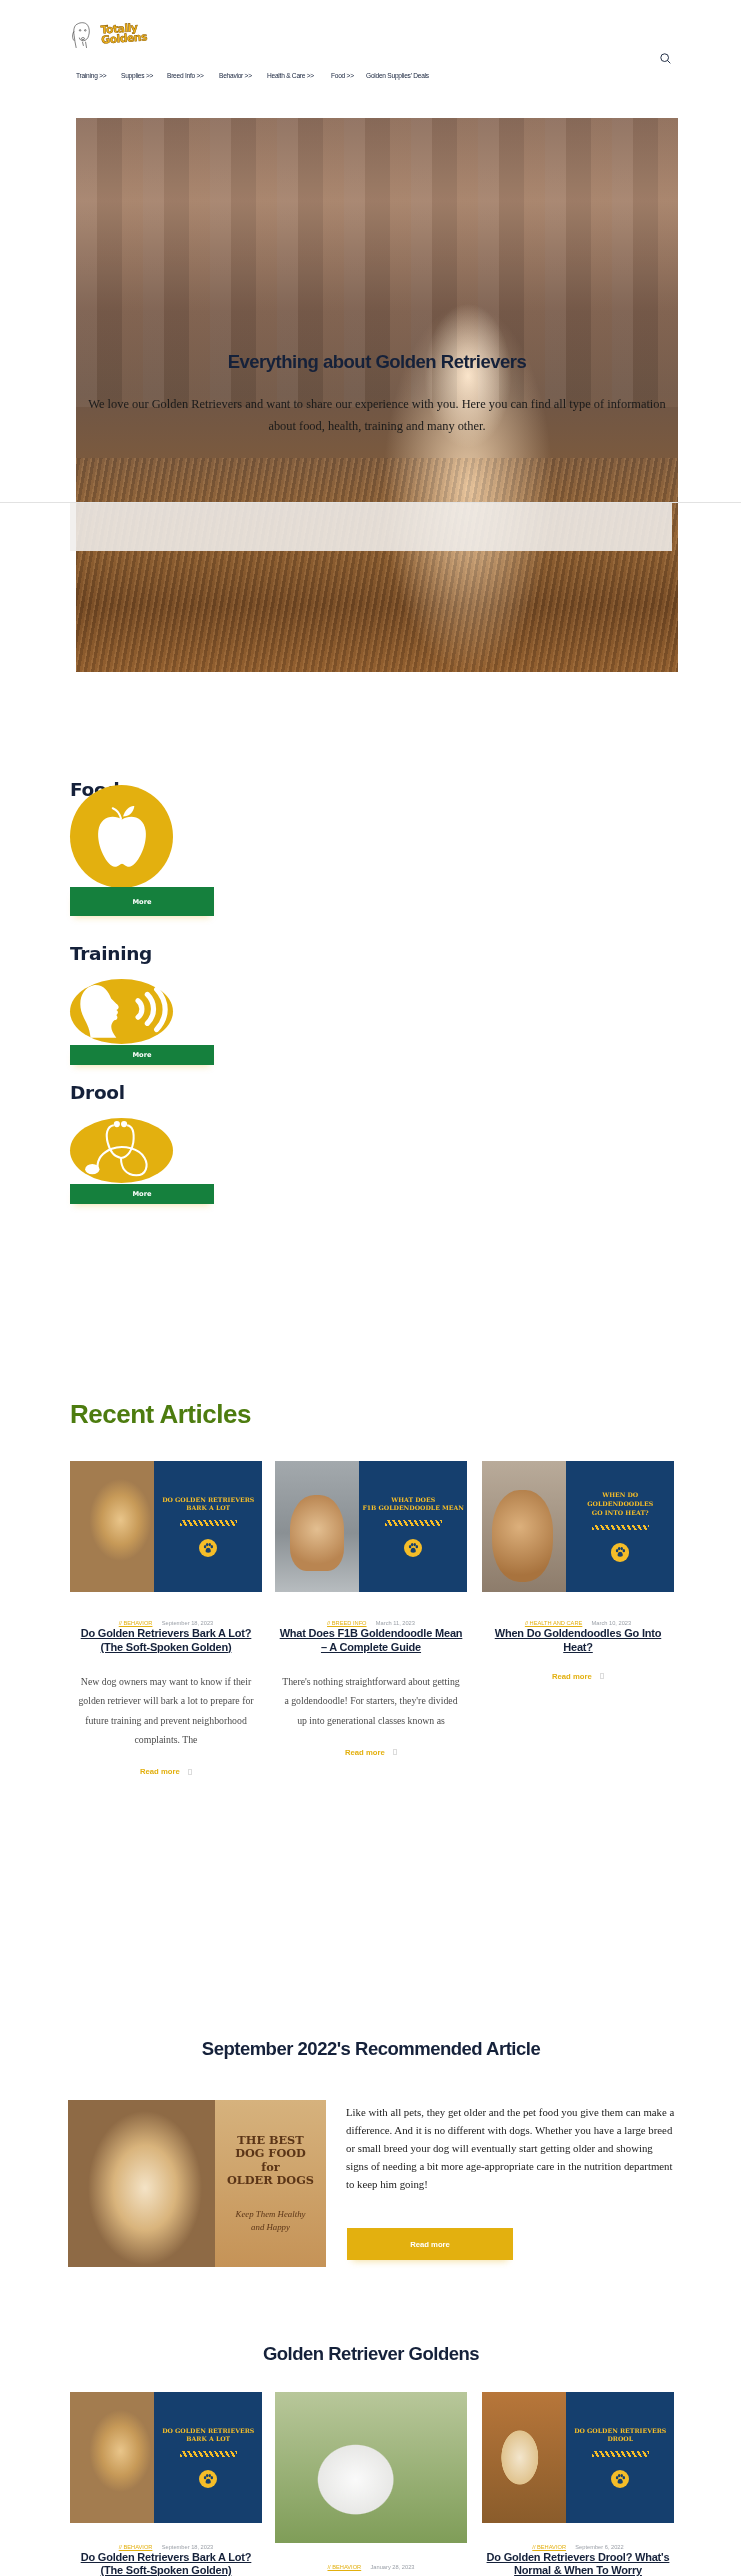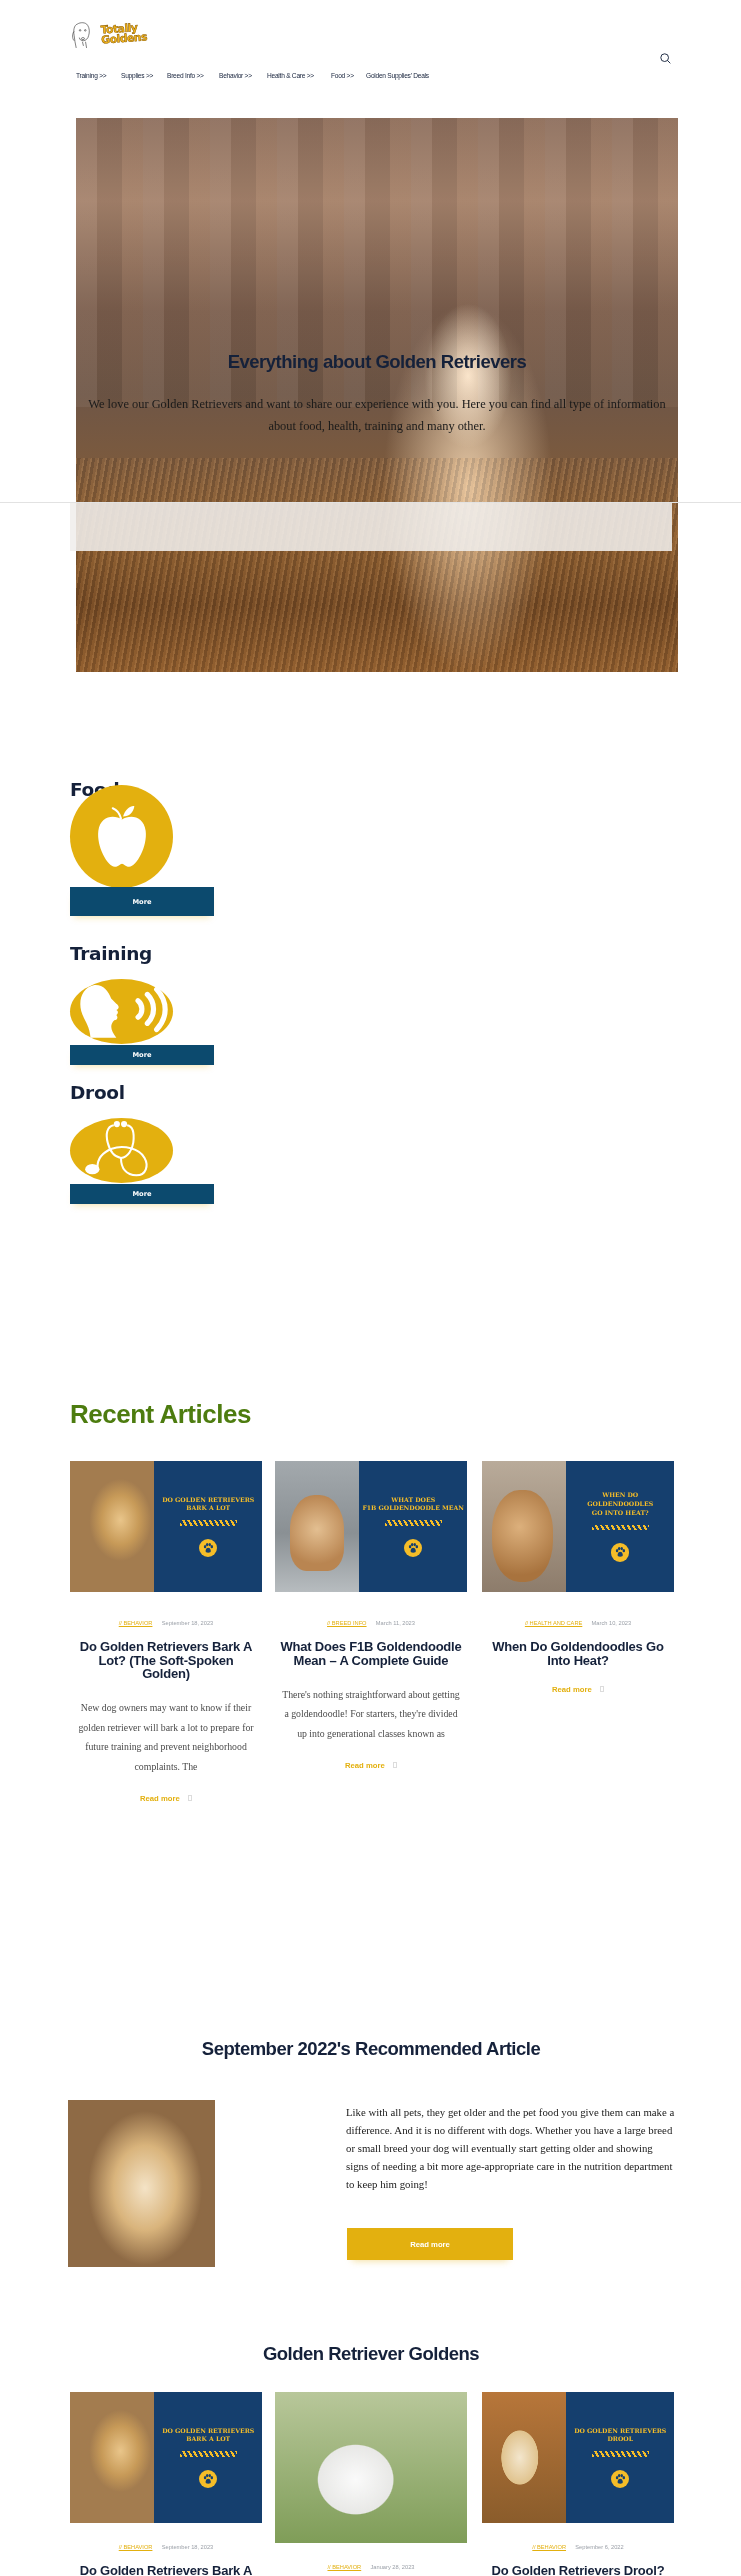--- a/index.html
+++ b/index.html
@@ -26,38 +26,38 @@
   .hero-grass { position: absolute; left: 0; right: 0; top: 340px; bottom: 0; background: repeating-linear-gradient(100deg, rgba(255,190,120,0.18) 0 1.5px, rgba(60,35,15,0.15) 1.5px 4.6px, rgba(210,140,70,0.12) 4.6px 7.2px); }
   .hero-title { position: absolute; left: 0; right: 0; top: 233px; text-align: center; font-family: "Liberation Sans", sans-serif; font-weight: 700; font-size: 18.5px; color: #15213a; letter-spacing: -0.5px; }
   .hero-text { position: absolute; left: 0; right: 0; top: 276px; text-align: center; font-family: "Liberation Serif", serif; font-size: 12.4px; line-height: 21.6px; color: #1a1a1a; padding: 0 0; }
   .hero-band { left: 0; top: 502px; width: 742px; height: 0.5px; background: #e2e2e2; }
   .hero-overlay { left: 70px; top: 503px; width: 602px; height: 48px; background: rgba(240,238,236,0.88); }
 
   
   .cat-title { font-family: "DejaVu Sans", sans-serif; font-weight: 700; font-size: 18.5px; color: #15213a; letter-spacing: -0.3px; }
   .cat-circle { width: 103px; height: 103px; border-radius: 50%; background: #e3b00f; display: flex; align-items: center; justify-content: center; }
   .cat-circle.oval { height: 65px; border-radius: 50%; }
-  .more-btn { width: 144px; height: 25px; background: #0c4a6e; color: #fff; font-family: "DejaVu Sans", sans-serif; font-weight: 700; font-size: 6.7px; border: none; display: flex; align-items: center; justify-content: center; box-shadow: 0 5.2px 7.2px -4.1px rgba(227,176,15,0.35); cursor: pointer; }
+  .more-btn { width: 144px; height: 25px; background: #15803d; color: #fff; font-family: "DejaVu Sans", sans-serif; font-weight: 700; font-size: 6.7px; border: none; display: flex; align-items: center; justify-content: center; box-shadow: 0 5.2px 7.2px -4.1px rgba(227,176,15,0.35); cursor: pointer; }
 
   
   .section-h { left: 0; width: 742px; text-align: center; font-family: "Liberation Sans", sans-serif; font-weight: 700; font-size: 18.5px; color: #15213a; letter-spacing: -0.5px; }
   .recent-h { left: 70px; top: 1399px; font-family: "Liberation Sans", sans-serif; font-weight: 700; font-size: 26px; color: #4d7c0f; letter-spacing: -0.5px; }
 
   
   .card { position: absolute; width: 192px; text-align: center; }
   .card-img { width: 192px; height: 131px; position: relative; overflow: hidden; }
   .img-split { display: flex; height: 100%; }
   .img-photo { width: 44%; height: 100%; }
   .img-panel { flex: 1; background: #153f6e; display: flex; flex-direction: column; align-items: center; justify-content: center; padding: 0 2.1px; }
   .panel-title { font-family: "DejaVu Serif", serif; font-weight: 900; font-size: 6.2px; color: #f5bd28; text-align: center; line-height: 8.8px; white-space: pre-line; }
   .panel-zig { margin-top: 7.2px; width: 57px; height: 5.2px; background: repeating-linear-gradient(60deg, #f5bd28 0 2.1px, transparent 2.1px 4.6px); }
   .panel-paw { margin-top: 13.4px; width: 18.5px; height: 18.5px; border-radius: 50%; background: #f5bd28; display: flex; align-items: center; justify-content: center; }
   .card-meta { margin-top: 27px; font-family: "Liberation Sans", sans-serif; font-size: 5.7px; color: #9ba0a8; line-height: 8.2px; padding: 0 4.1px; }
   .card-meta .cat { color: #e3b00f; margin-right: 9.3px; }
-  .card-title { margin-top: 13px; font-family: "Liberation Sans", sans-serif; font-weight: 700; font-size: 13px; line-height: 13.4px; color: #15213a; padding: 0 4.1px; letter-spacing: -0.2px; }
+  .card-title { margin-top: 0; font-family: "Liberation Sans", sans-serif; font-weight: 700; font-size: 11px; line-height: 13.4px; color: #15213a; padding: 0 4.1px; letter-spacing: -0.2px; text-decoration: underline; }
   .card-excerpt { margin-top: 17.5px; font-family: "Liberation Serif", serif; font-size: 9.8px; line-height: 19.6px; color: #4a4a4a; padding: 0 4.1px; }
   .read-more { margin-top: 17.5px; display: inline-flex; align-items: center; gap: 8.2px; font-family: "Liberation Sans", sans-serif; font-weight: 700; font-size: 7.7px; color: #e3b00f; text-decoration: none; cursor: pointer; }
   .read-more .box { width: 4.1px; height: 5.7px; border: 0.5px solid #dcdcdc; display: inline-block; }
 
   
   .rec-img { left: 68px; top: 2100px; width: 258px; height: 167px; display: flex; overflow: hidden; }
   .rec-photo { width: 57%; background: radial-gradient(ellipse 57px 77px at 77px 88px, #f4e3c6, #d9b47c 55%, #8e6a45 100%); }
   .rec-panel { flex: 1; background: linear-gradient(180deg, #d6b27d, #c59357); display: flex; flex-direction: column; align-items: center; justify-content: center; padding: 4.1px; }
   .rec-panel .big { font-family: "DejaVu Serif", serif; font-weight: 900; font-size: 11.3px; line-height: 13.4px; color: #5b3517; text-align: center; white-space: pre-line; }
   .rec-panel .small { margin-top: 20.6px; font-family: "Liberation Serif", serif; font-style: italic; font-size: 8.8px; line-height: 12.4px; color: #5b3517; text-align: center; white-space: pre-line; }
@@ -229,20 +229,28 @@
   <h3 class="card-title">When Do Goldendoodles Go Into Heat?</h3>
   <a class="read-more" href="#">
       <span>Read more</span>
       <span class="box"></span>
     </a>
 </article>
 
 <h2 class="abs section-h" style="top:2038px;">September 2022's Recommended Article</h2>
 <div class="abs rec-img">
   <div class="rec-photo"></div>
+  <div class="rec-panel">
+    <div class="big">THE BEST
+DOG FOOD
+for
+OLDER DOGS</div>
+    <div class="small">Keep Them Healthy
+and Happy</div>
+  </div>
 </div>
 <p class="abs rec-text">Like with all pets, they get older and the pet food you give them can make a difference. And it is no different with dogs. Whether you have a large breed or small breed your dog will eventually start getting older and showing signs of needing a bit more age-appropriate care in the nutrition department to keep him going!</p>
 <button class="abs rec-btn">Read more</button>
 
 <h2 class="abs section-h" style="top:2343px;">Golden Retriever Goldens</h2>
 
 <article class="card" style="left:70px; top:2392px;">
   <div class="card-img">
     <div class="img-split">
       <div class="img-photo ph-golden"></div>

